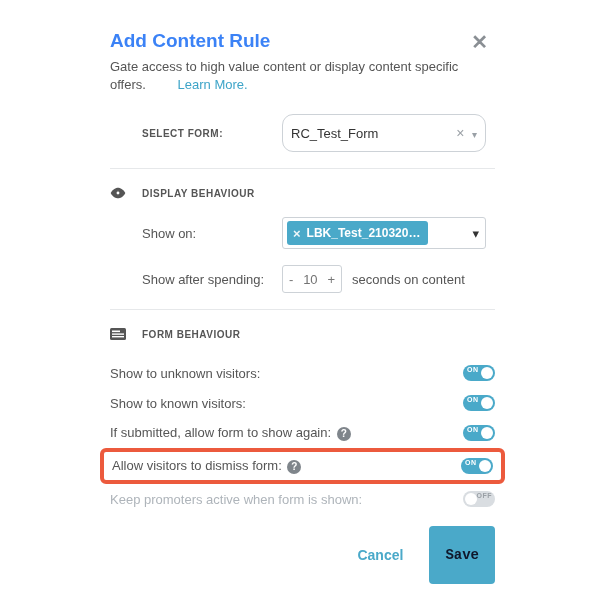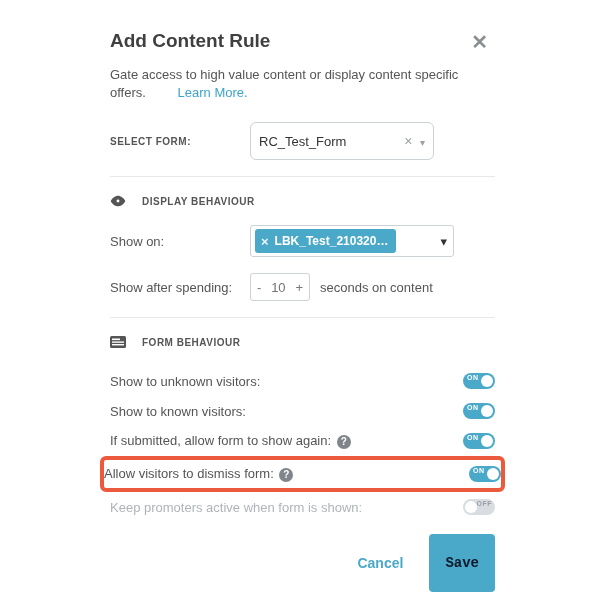--- a/index.html
+++ b/index.html
@@ -22,34 +22,35 @@
     right: 112px;
     color: #8a8f94;
     font-size: 20px;
     font-weight: 700;
     cursor: pointer;
     line-height: 1;
   }
   h2 {
     font-size: 19px;
     font-weight: 700;
-    color: #404040;
-    margin: 0 0 14px 0;
+    color: #3b82f6;
+    margin: 0 0 6px 0;
   }
   .desc {
     color: #555;
     font-size: 13px;
     line-height: 1.4;
     margin: 0 0 20px 0;
   }
   .link { color: #3da4c8; text-decoration: none; padding-left: 28px; }
   .row {
     display: flex;
     align-items: center;
     margin-bottom: 16px;
+    margin-left: 32px;
   }
   .row .label-col {
     width: 140px;
     color: #555;
   }
   .select-form-label {
     font-size: 10px;
     letter-spacing: 0.5px;
     font-weight: 700;
     color: #555;
@@ -71,24 +72,24 @@
     letter-spacing: 0.5px;
     font-weight: 700;
     color: #555;
   }
   .icon-slot { width: 16px; height: 12px; color: #555; display:flex; align-items:center; justify-content:center;}
   
   .select-control {
     display: flex;
     align-items: center;
     border: 1px solid #cdd2d7;
-    border-radius: 6px;
+    border-radius: 11px;
     height: 30px;
     padding: 18px 8px;
-    width: 184px;
+    width: 204px;
     justify-content: space-between;
   }
   .select-control .sel-text { color: #333; font-size: 13px; }
   .select-control .sel-clear { color: #9aa0a6; font-size: 14px; cursor:pointer; margin-right: 4px;}
   .select-control .sel-caret { color: #9aa0a6; font-size: 10px; cursor:pointer;}
   .multi-control {
     display: flex;
     align-items: center;
     border: 1px solid #cdd2d7;
     border-radius: 3px;
@@ -158,21 +159,21 @@
   .toggle.on .knob { right:2px; }
   .toggle.off .knob { left:2px; }
   .toggle .tlabel {
     position:absolute; top:1px; font-size:7px; font-weight:800; color:#fff; letter-spacing:0.5px;
   }
   .toggle.on .tlabel { left:4px; }
   .toggle.off .tlabel { right:3px; color:#9aa0a6; }
   .highlight-box {
     border: 4px solid #ec5a3d;
     border-radius: 6px;
-    padding: 1px 0;
+    padding: 1px 8px;
     margin: 0 -10px;
   }
   .highlight-box .toggle-row { height: 26px; }
   .actions {
     display:flex; justify-content:flex-end; align-items:center; gap:22px;
     margin-top: 12px;
   }
   .btn-cancel {
     color:#4aa9c9; font-weight:600; font-size:14px; cursor:pointer; background:none;border:0;padding:6px 4px;
   }

